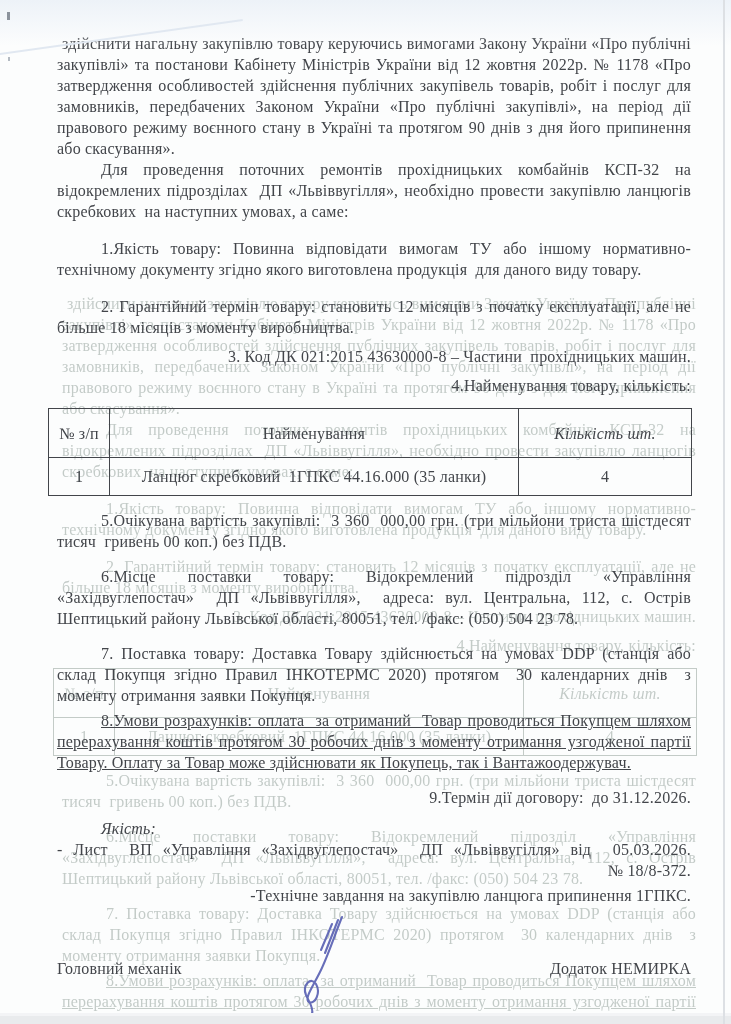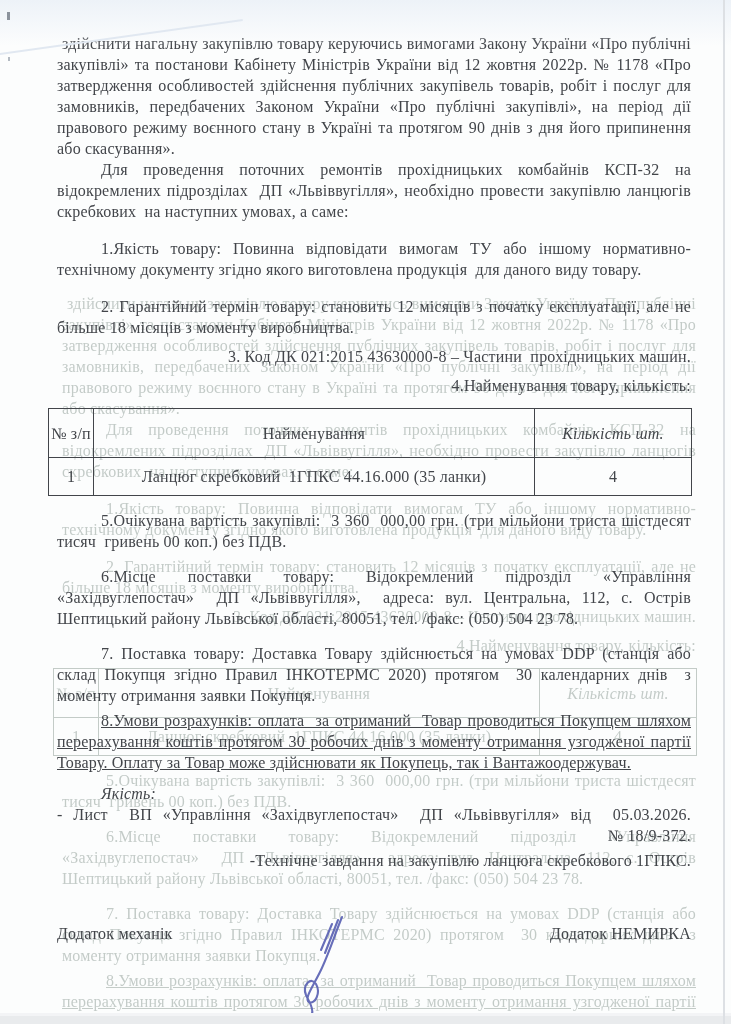--- a/index.html
+++ b/index.html
@@ -49,21 +49,21 @@
     border-collapse:collapse;
     margin:12px 0 14px -9px;
     width:calc(100% + 10px);
     table-layout:fixed;
   }
   .spec-table th,.spec-table td{
     border:1.4px solid currentColor;
     font-weight:normal;
     vertical-align:middle;
   }
-  .spec-table th{padding:2px 2px;text-align:center;height:44px;margin-top:32px;}
+  .spec-table th{padding:2px 10px;text-align:center;height:44px;margin-top:32px;}
   .spec-table td{padding:4px 8px;height:29px;}
   .col-num{width:40px;}
   .col-qty{width:152px;font-style:italic;}
   .cell-center{text-align:center;}
   .cell-name{text-align:center;padding-left:12px;}
 
   .sig-row{margin-top:52px;display:flex;justify-content:space-between;align-items:baseline;text-align:left;}
 
   .signature-svg{position:absolute;left:288px;top:912px;z-index:3;}
 </style>
@@ -124,28 +124,29 @@
         <td class="cell-name">Ланцюг скребковий&nbsp; 1ГПКС 44.16.000 (35 ланки)</td>
         <td class="cell-center">4</td>
       </tr>
     </tbody>
   </table>
 
   <p class="para indent">5.Очікувана вартість закупівлі:&nbsp; 3 360&nbsp; 000,00 грн. (три мільйони триста шістдесят тисяч&nbsp; гривень 00 коп.) без ПДВ.</p>
   <p class="para indent g14">6.Місце поставки товару: Відокремлений підрозділ «Управління «Західвуглепостач»&nbsp; ДП «Львіввугілля»,&nbsp; адреса: вул. Центральна, 112, с. Острів Шептицький району Львівської області, 80051, тел. /факс: (050) 504 23 78.</p>
   <p class="para indent g14">7. Поставка товару: Доставка Товару здійснюється на умовах DDP (станція або склад Покупця згідно Правил ІНКОТЕРМС 2020) протягом&nbsp; 30 календарних днів&nbsp; з моменту отримання заявки Покупця.</p>
   <p class="para indent g12">8.Умови розрахунків: оплата&nbsp; за отриманий&nbsp; Товар проводиться Покупцем шляхом перерахування коштів протягом 30 робочих днів з моменту отримання узгодженої партії Товару. Оплату за Товар може здійснювати як Покупець, так і Вантажоодержувач.</p>
+  <p class="para indent-sm g14 nojust">9.Термін дії договору:&nbsp; до 31.12.2026.</p>
 
   <p class="para addendum-title">Якість:</p>
   <p class="para fulljust">- Лист&nbsp; ВП «Управління «Західвуглепостач»&nbsp; ДП «Львіввугілля» від&nbsp; 05.03.2026.</p>
-  <p class="para nojust">№ 18/9-372.</p>
-  <p class="para g4 nojust">-Технічне завдання на закупівлю ланцюга скребкового 1ГПКС.</p>
+  <p class="para nojust">№ 18/8-372.</p>
+  <p class="para g4 nojust">-Технічне завдання на закупівлю ланцюга припинення 1ГПКС.</p>
 
   <div class="sig-row">
-    <span>Додаток механік</span>
+    <span>Головний механік</span>
     <span>Додаток НЕМИРКА</span>
   </div>
 </div>
 
   <svg class="signature-svg" width="64" height="104" viewBox="0 0 64 104">
     <g fill="none" stroke="#5b62b4" stroke-width="2.1" stroke-linecap="round" opacity="0.92">
       <path d="M44,12 L33,38"></path>
       <path d="M50,8 L37,41"></path>
       <path d="M54,5 C47,22 40,44 32,60 C24,76 16,87 21,90 C27,93 33,81 28,72 C23,64 14,73 18,83 C21,90 26,96 24,102"></path>
     </g>

